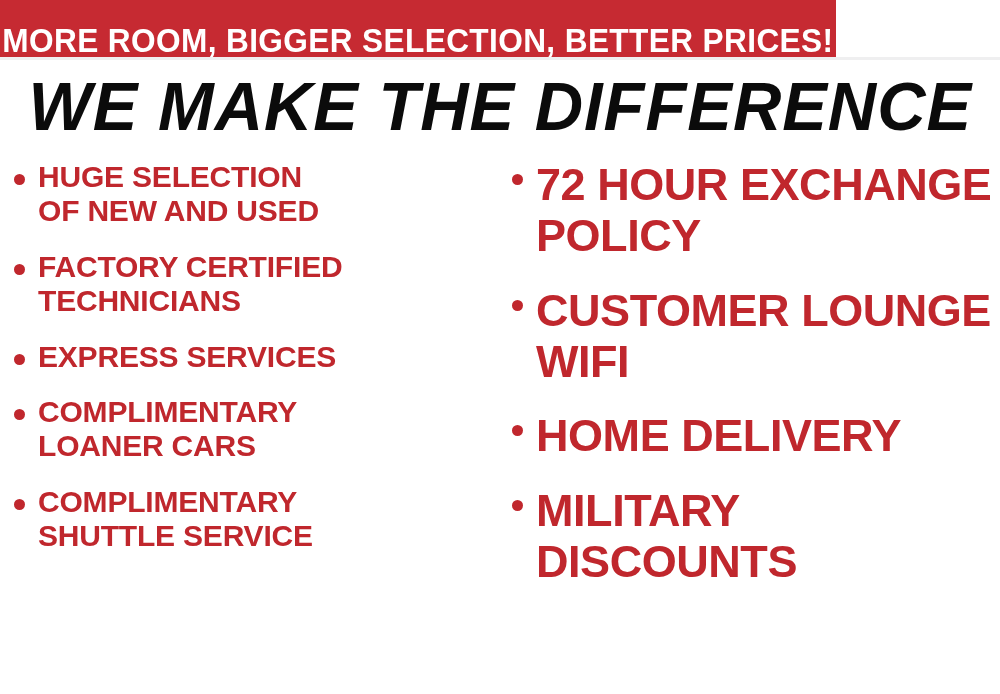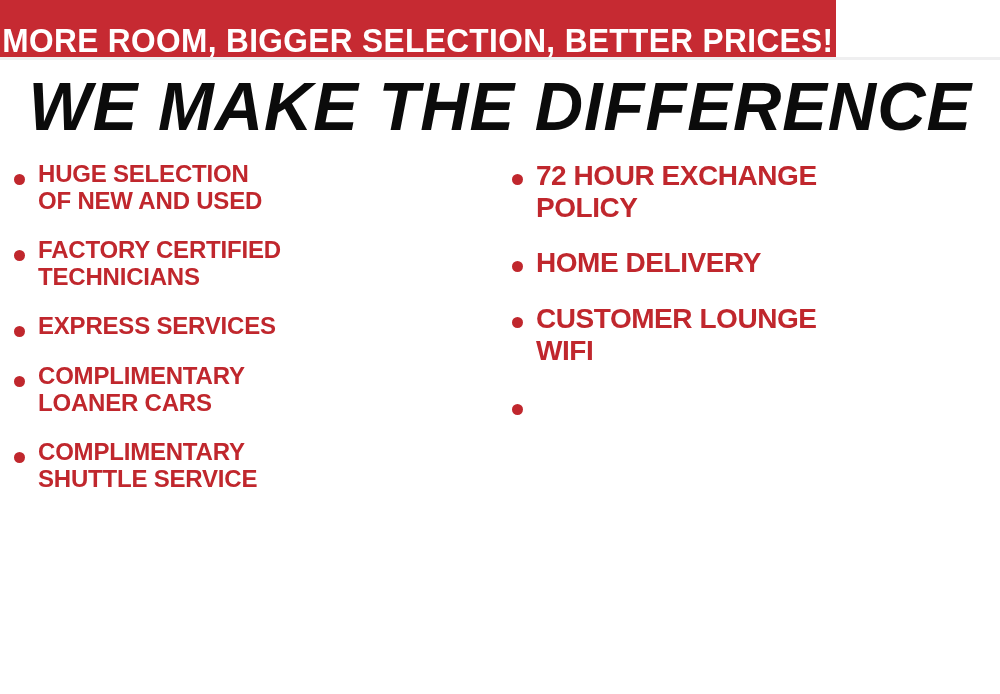--- a/index.html
+++ b/index.html
@@ -100,29 +100,29 @@
     height: 11px;
     border-radius: 50%;
     background: #c0272d;
     margin-top: 14px;
     margin-right: 13px;
   }
   .bullet-text {
     color: #c0272d;
     font-family: "Liberation Sans", sans-serif;
     font-weight: bold;
-    font-size: 24px;
+    font-size: 30px;
     line-height: 1.13;
     letter-spacing: -0.2px;
     text-transform: uppercase;
     white-space: pre-line;
   }
   
   #column-right .bullet-text {
-    font-size: 28px;
+    font-size: 45px;
     letter-spacing: -0.45px;
   }
   #column-right .bullet-item { margin-bottom: 24px; }
 </style>
 </head>
 <body>
 
 <div id="top-banner">
   <div id="top-banner-text">MORE ROOM, BIGGER SELECTION, BETTER PRICES!</div>
 </div>
@@ -160,24 +160,25 @@
       </div>
     </div>
   <div class="column" id="column-right">
       <div class="bullet-item">
         <span class="bullet-dot"></span>
         <span class="bullet-text">72 HOUR EXCHANGE
 POLICY</span>
       </div>
       <div class="bullet-item">
         <span class="bullet-dot"></span>
-        <span class="bullet-text">HOME DELIVERY</span>
-      </div>
-      <div class="bullet-item">
-        <span class="bullet-dot"></span>
         <span class="bullet-text">CUSTOMER LOUNGE
 WIFI</span>
       </div>
       <div class="bullet-item">
         <span class="bullet-dot"></span>
+        <span class="bullet-text">HOME DELIVERY</span>
+      </div>
+      <div class="bullet-item">
+        <span class="bullet-dot"></span>
+        <span class="bullet-text">MILITARY DISCOUNTS</span>
       </div>
     </div>
 </div>
 
 </body></html>

